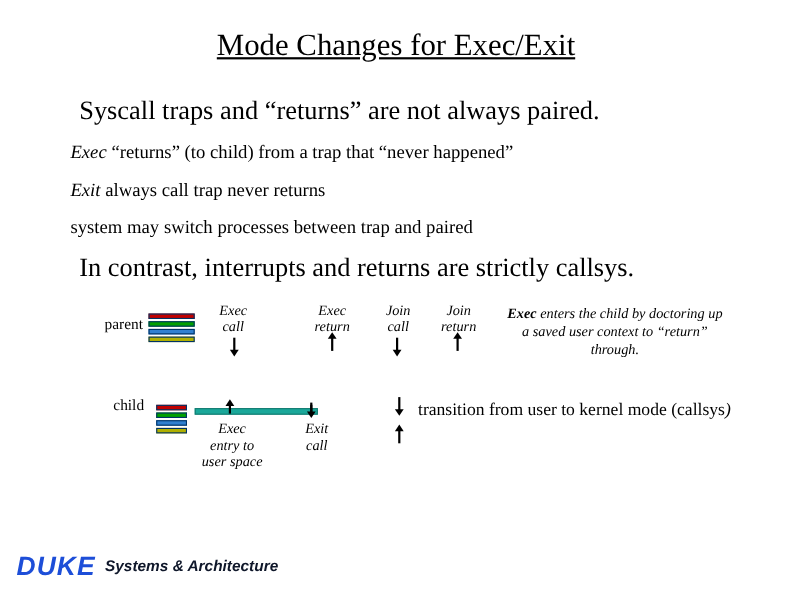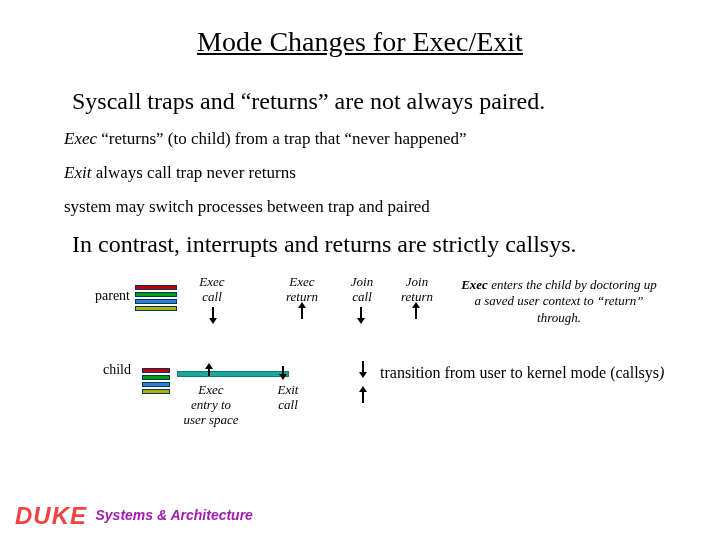--- a/index.html
+++ b/index.html
@@ -103,27 +103,27 @@
   .footer {
     position: absolute;
     bottom: 10px;
     left: 15px;
     font-family: Arial, Helvetica, sans-serif;
   }
   .footer .duke {
     font-size: 24px;
     font-weight: bold;
     font-style: italic;
-    color: #ef4444;
+    color: #1d4ed8;
     letter-spacing: 1px;
   }
   .footer .sys {
     font-size: 14px;
     font-style: italic;
-    color: #a21caf;
+    color: #0f172a;
     font-weight: bold;
     margin-left: 4px;
     position: relative;
     top: -4px;
   }
 </style>
 </head>
 <body>
 
 <div class="title">Mode Changes for Exec/Exit</div>

